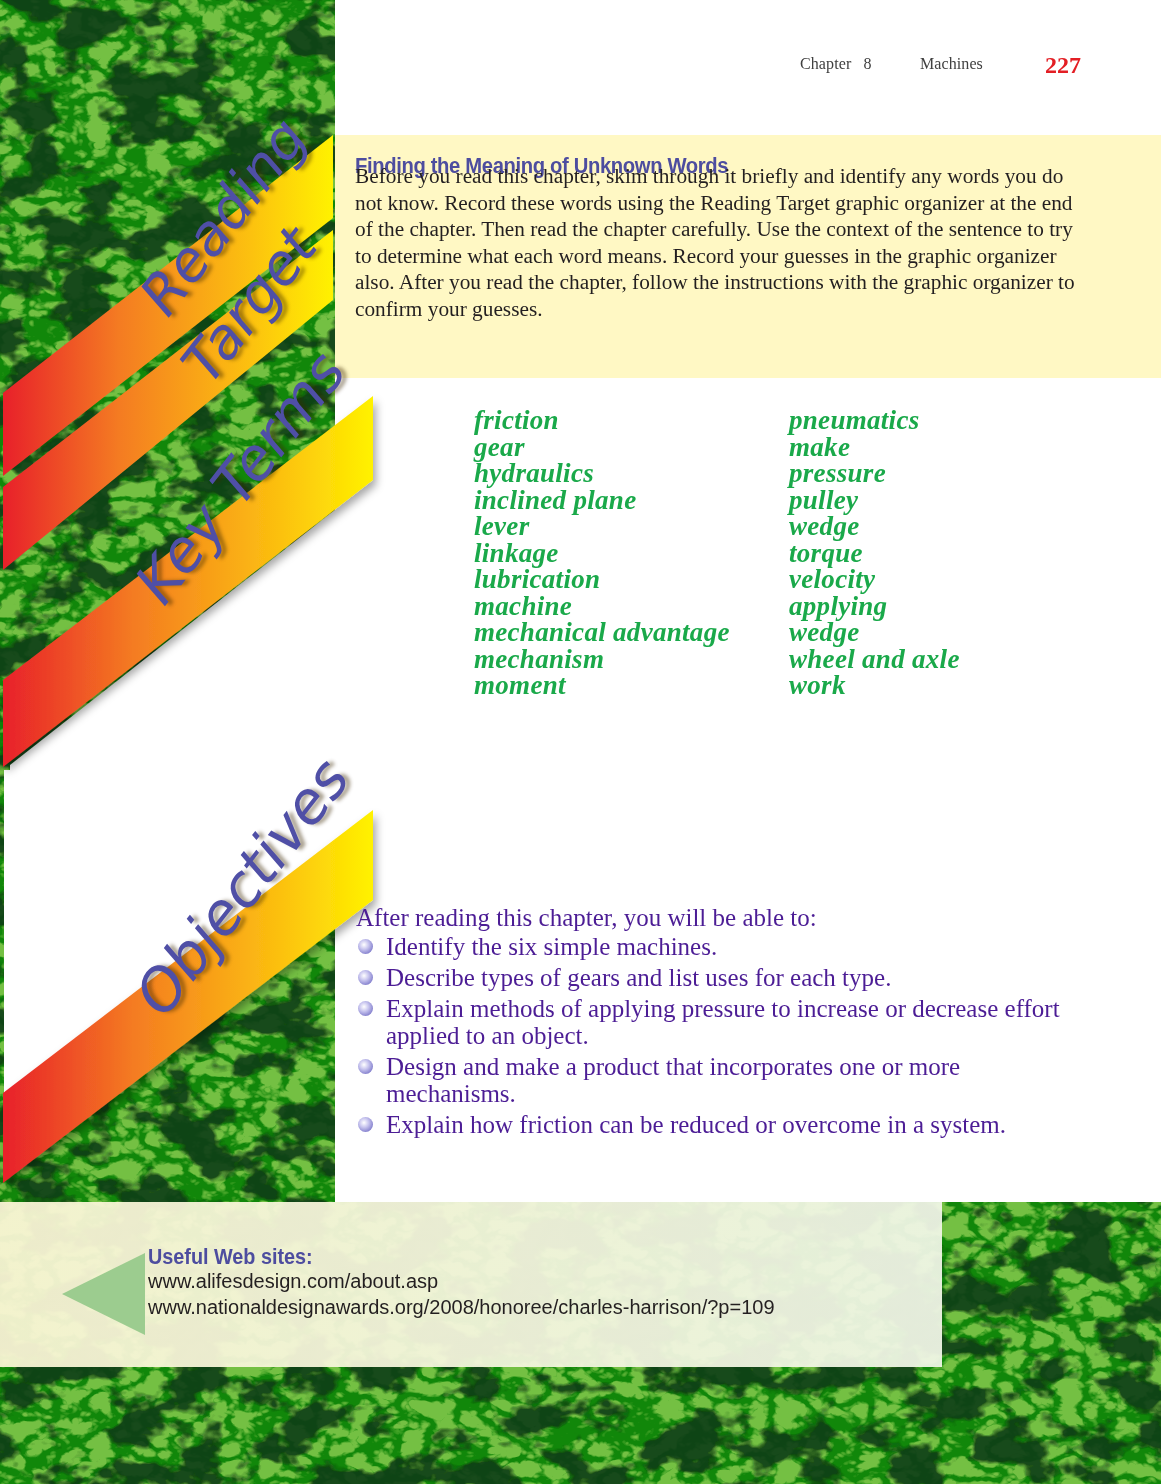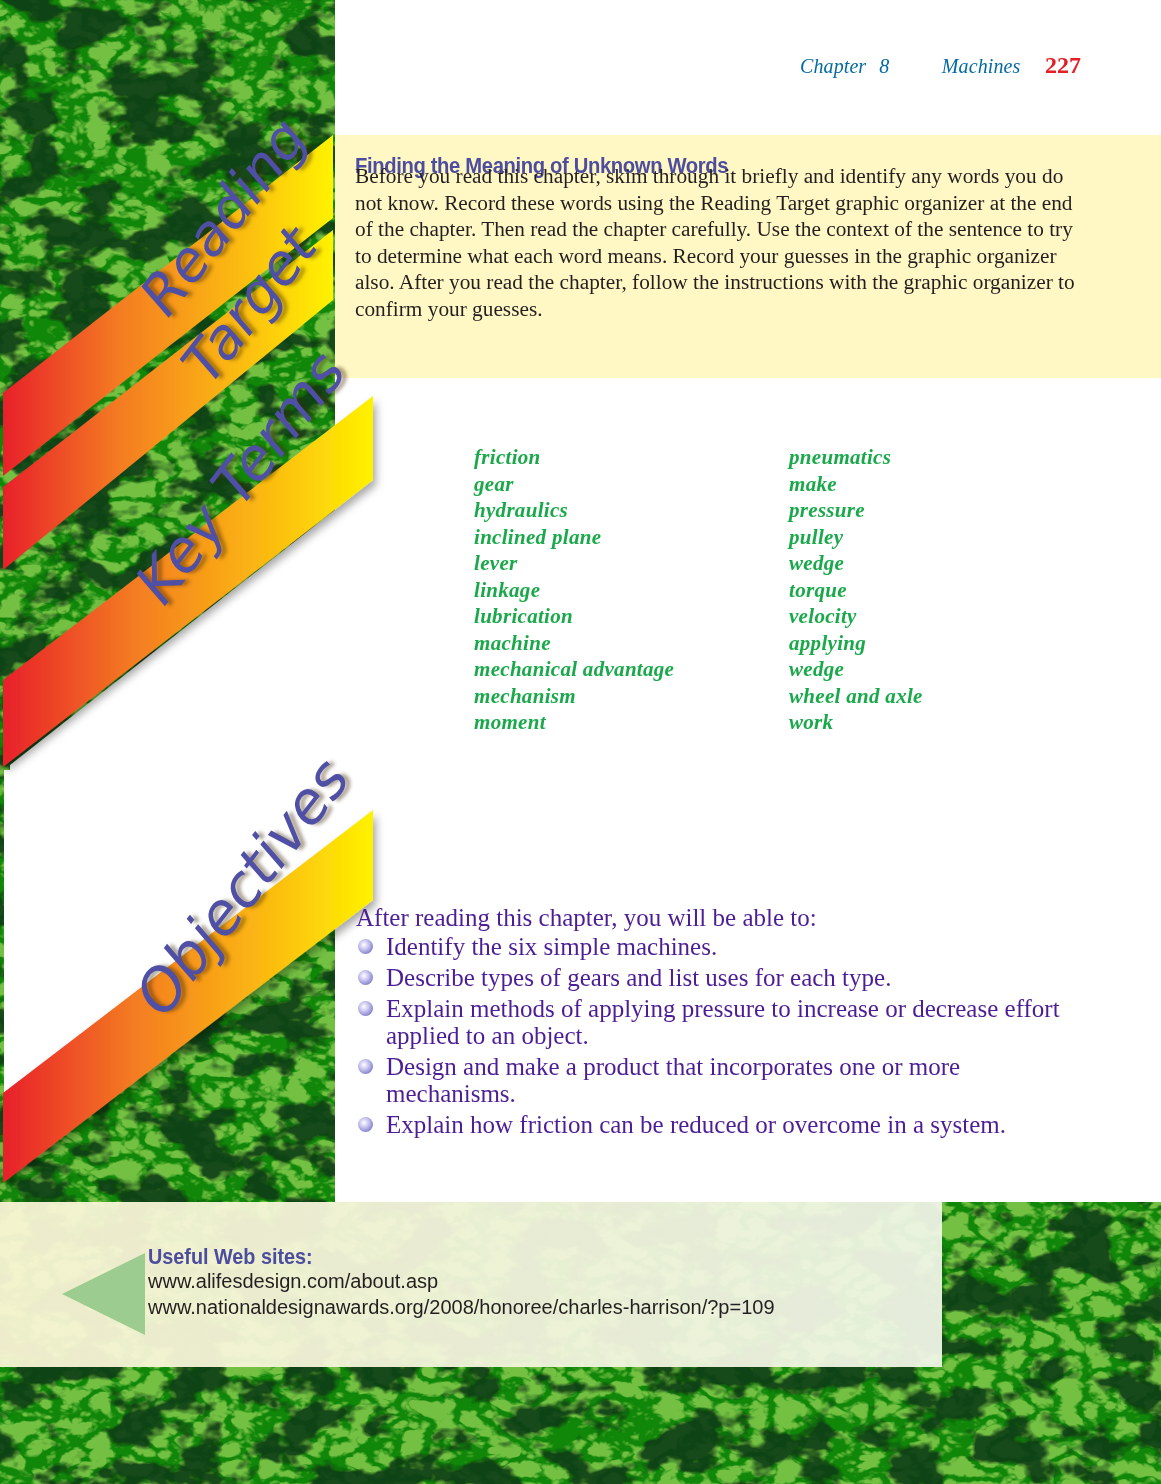--- a/index.html
+++ b/index.html
@@ -1,25 +1,25 @@
 <!DOCTYPE html>
 <html><head>
 <meta charset="utf-8">
 <style>
   html, body { margin: 0; padding: 0; }
   body { width: 1161px; height: 1484px; position: relative; overflow: hidden; background: #ffffff; font-family: "Liberation Serif", "DejaVu Serif", serif; }
   .abs { position: absolute; }
   #deco { position: absolute; left: 0; top: 0; width: 1161px; height: 1484px; z-index: 1; pointer-events: none; }
   .header { top: 52px; left: 800px; width: 290px; height: 24px; z-index: 3; }
-  .chapter { position: absolute; left: 0; top: 3px; font-size: 20px; color: #0369a1; letter-spacing: 0.1px; word-spacing: 8px; font-style: italic; }
+  .chapter { position: absolute; left: 0; top: 3px; font-size: 16px; color: #404040; letter-spacing: 0.1px; word-spacing: 8px; }
   .page-num { position: absolute; left: 245px; top: 0; font-size: 24px; font-weight: bold; color: #e31e24; }
   .reading-box { left: 335px; top: 135px; width: 826px; height: 243px; background: #fff8c4; z-index: 2; padding-left: 48px; }
   .reading-title { position: absolute; left: 20px; top: 18px; font-family: "Liberation Sans", "DejaVu Sans", sans-serif; font-weight: bold; font-size: 22px; color: #4d4d9f; letter-spacing: -0.4px; transform: scaleX(0.92); transform-origin: left top; white-space: nowrap; }
   .reading-body { position: absolute; left: 20px; top: 28px; width: 730px; font-size: 21.3px; line-height: 26.6px; color: #231f20; }
-  .terms { z-index: 3; top: 407px; font-style: italic; font-weight: bold; color: #1aa94a; font-size: 21px; line-height: 26.5px; margin-top: 37px; }
+  .terms { z-index: 3; top: 407px; font-style: italic; font-weight: bold; color: #1aa94a; font-size: 27px; line-height: 26.5px; }
   .terms.col1 { left: 474px; }
   .terms.col2 { left: 789px; }
   .terms div { white-space: nowrap; letter-spacing: 0.3px; }
   .objectives { left: 356px; top: 904px; width: 760px; z-index: 3; font-size: 25px; line-height: 27px; color: #4c1d95; }
   .obj-intro { margin-bottom: 2px; }
   .obj-item { position: relative; padding-left: 30px; margin-bottom: 4px; }
   .bullet { position: absolute; left: 2px; top: 6px; width: 15px; height: 15px; border-radius: 50%;
             background: radial-gradient(circle at 40% 38%, #ffffff 0%, #c9c6ef 35%, #7b77c9 80%, #5f5bb0 100%); }
   .web-box { left: 0; top: 1202px; width: 942px; height: 125px; z-index: 2;
              background: linear-gradient(90deg, #f9f5d8 0%, #fbf7dd 40%, #eef4e6 100%); text-decoration: underline; }

